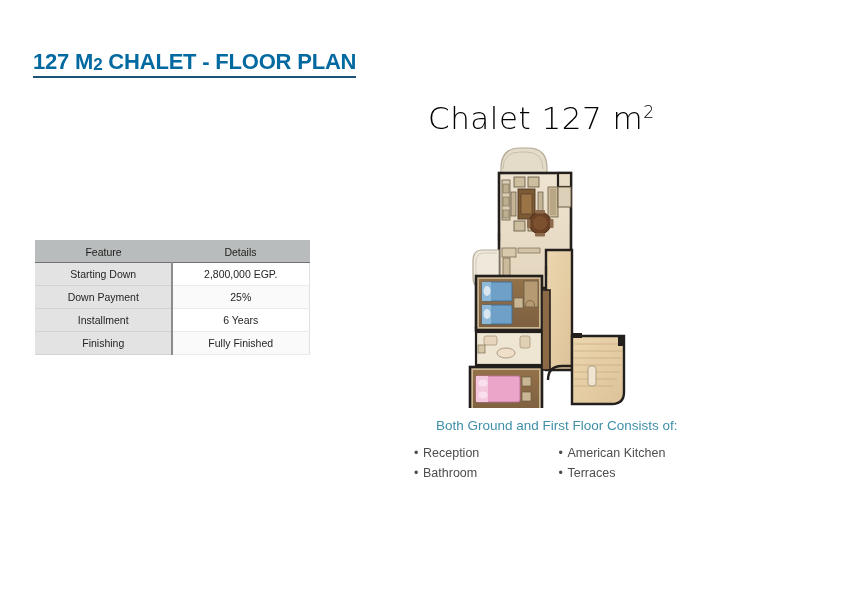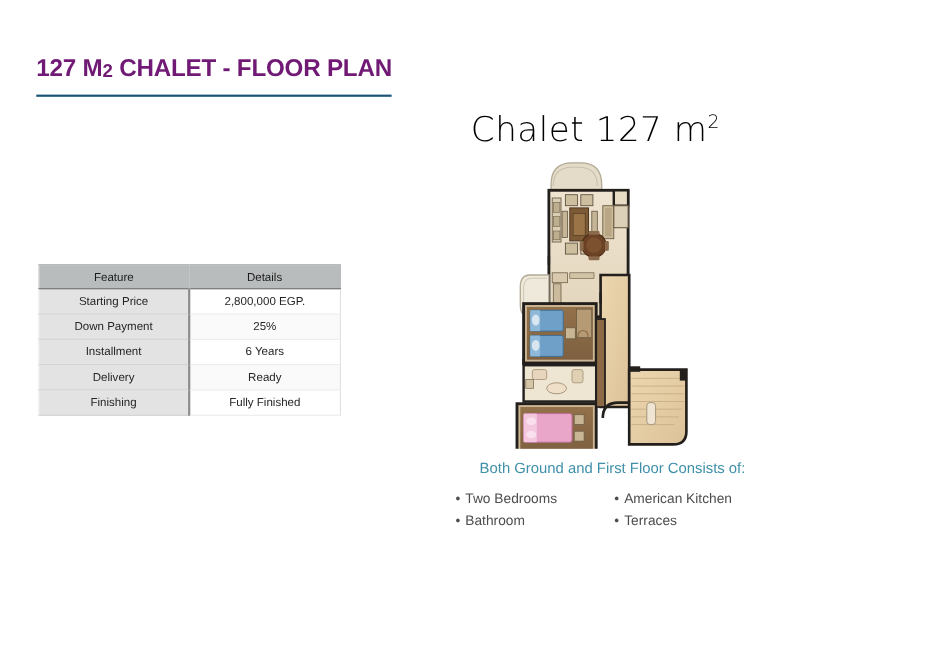--- a/index.html
+++ b/index.html
@@ -16,25 +16,25 @@
     -webkit-font-smoothing: antialiased;
   }
 
   
   .page-title {
     position: absolute;
     left: 33px;
     top: 50px;
     font-size: 22px;
     font-weight: bold;
-    color: #701a75;
+    color: #0369a1;
     letter-spacing: -0.2px;
     white-space: nowrap;
     border-bottom: 2.5px solid #1a5478;
-    padding-bottom: 12px;
+    padding-bottom: 2px;
     line-height: 1.1;
   }
   .page-title sub {
     font-size: 17px;
     vertical-align: baseline;
     position: relative;
     top: 1px;
   }
 
   
@@ -153,34 +153,30 @@
 <div class="spec-table-wrap">
   <table class="spec-table">
     <thead>
       <tr>
         <th class="th-feature">Feature</th>
         <th class="th-details">Details</th>
       </tr>
     </thead>
     <tbody>
       <tr>
-        <td class="c-feature">Starting Price</td>
+        <td class="c-feature">Starting Down</td>
         <td class="c-value">2,800,000 EGP.</td>
       </tr>
       <tr>
         <td class="c-feature">Down Payment</td>
         <td class="c-value">25%</td>
       </tr>
       <tr>
         <td class="c-feature">Installment</td>
         <td class="c-value">6 Years</td>
-      </tr>
-      <tr>
-        <td class="c-feature">Delivery</td>
-        <td class="c-value">Ready</td>
       </tr>
       <tr>
         <td class="c-feature">Finishing</td>
         <td class="c-value">Fully Finished</td>
       </tr>
     </tbody>
   </table>
 </div>
 
 <div class="plan-heading"><span>Chalet 127 m</span><sup>2</sup></div>
@@ -334,20 +330,20 @@
     <line x1="84" y1="126" x2="84" y2="136"></line>
     <line x1="14" y1="186" x2="14" y2="192"></line>
   </g>
 </svg>
 </div>
 
 <div class="consists-heading">Both Ground and First Floor Consists of:</div>
 
 <div class="consists-list">
   <div class="consists-col col-a">
-    <div class="consists-item"><span class="bullet">•</span><span>Two Bedrooms</span></div>
+    <div class="consists-item"><span class="bullet">•</span><span>Reception</span></div>
     <div class="consists-item"><span class="bullet">•</span><span>Bathroom</span></div>
   </div>
   <div class="consists-col col-b">
     <div class="consists-item"><span class="bullet">•</span><span>American Kitchen</span></div>
     <div class="consists-item"><span class="bullet">•</span><span>Terraces</span></div>
   </div>
 </div>
 
 </body></html>

